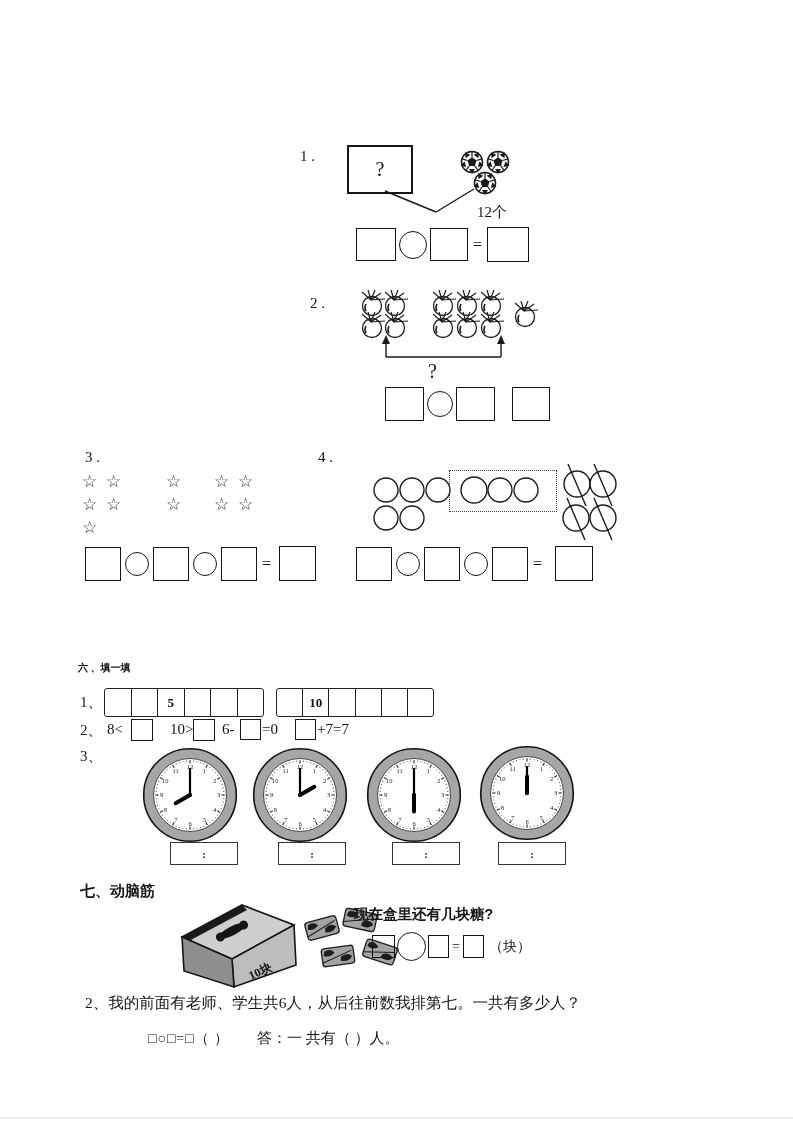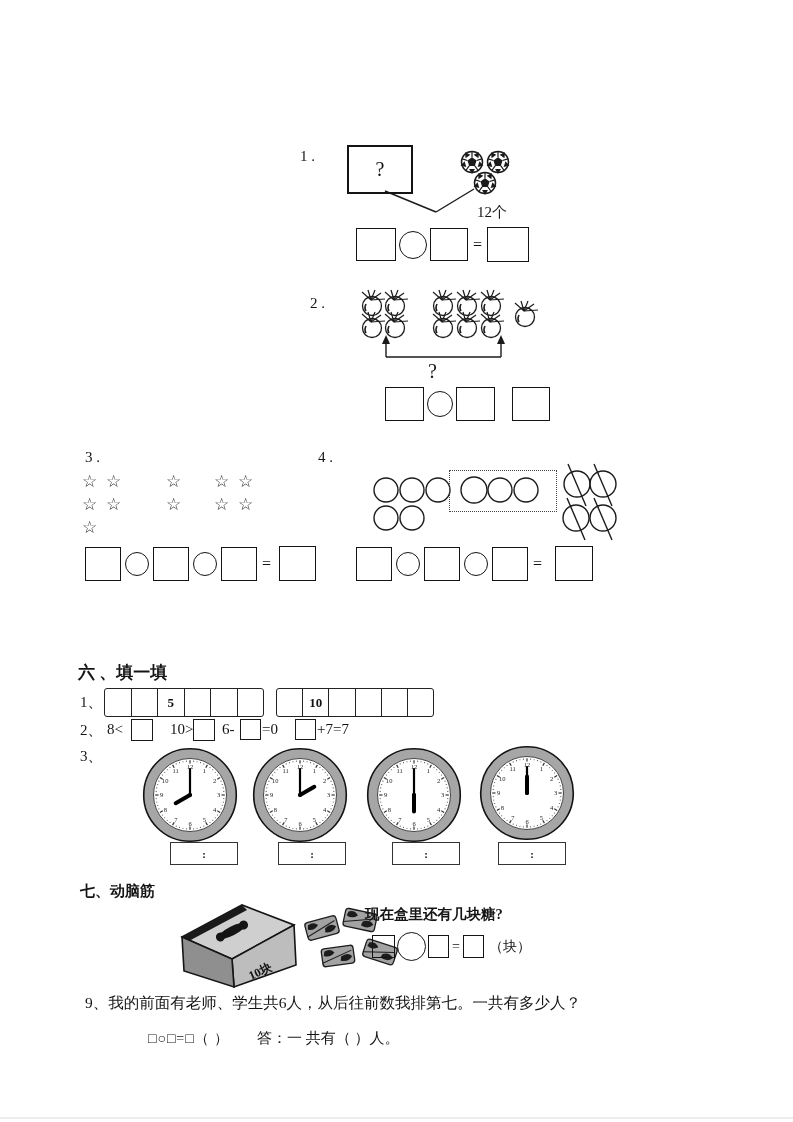--- a/index.html
+++ b/index.html
@@ -605,21 +605,21 @@
   <div class="eqrow" style="left:356px;top:546px;">
     <div class="ebox" style="width:34px;height:32px;"></div>
     <div class="ecirc" style="width:22px;height:22px;margin:0 4px;"></div>
     <div class="ebox" style="width:34px;height:32px;"></div>
     <div class="ecirc" style="width:22px;height:22px;margin:0 4px;"></div>
     <div class="ebox" style="width:34px;height:32px;"></div>
     <span class="eqsign">=</span>
     <div class="ebox" style="width:36px;height:33px;margin-left:8px;"></div>
   </div>
 
-  <div class="abs txt ui bold" style="left:78px;top:661px;font-size:17px;">六 、填一填</div>
+  <div class="abs txt ui bold" style="left:78px;top:661px;font-size:10px;">六 、填一填</div>
   <div class="abs txt ui" style="left:80px;top:693px;font-size:15px;">1、</div>
   <div class="strip" id="strip1" style="left:104px;top:688px;width:158px;height:27px;">
       <div class="cell"></div>
       <div class="cell"></div>
       <div class="cell">5</div>
       <div class="cell"></div>
       <div class="cell"></div>
       <div class="cell"></div>
     </div>
   <div class="strip" id="strip2" style="left:276px;top:688px;width:156px;height:27px;">
@@ -642,28 +642,28 @@
   <div class="smallbox" style="left:295px;top:719px;width:19px;height:19px;"></div>
   <span class="abs txt ui" style="left:317px;top:721px;font-size:15px;">+7=7</span>
 
   <div class="abs txt ui" style="left:80px;top:747px;font-size:15px;">3、</div>
   <div class="timebox" style="left:170px;top:842px;width:66px;height:21px;">:</div>
   <div class="timebox" style="left:278px;top:842px;width:66px;height:21px;">:</div>
   <div class="timebox" style="left:392px;top:842px;width:66px;height:21px;">:</div>
   <div class="timebox" style="left:498px;top:842px;width:66px;height:21px;">:</div>
 
   <div class="abs txt ui bold" style="left:80px;top:882px;font-size:15px;">七、动脑筋</div>
-  <div class="abs txt ui bold" style="left:365px;top:905px;font-size:14.5px;">现在盒里还有几块糖?</div>
+  <div class="abs txt ui bold" style="left:354px;top:905px;font-size:14.5px;font-family:Liberation Mono, monospace;">现在盒里还有几块糖?</div>
   <div class="eqrow" style="left:372px;top:932px;">
     <div class="ebox" style="width:21px;height:21px;"></div>
     <div class="ecirc" style="width:27px;height:27px;margin:0 2px;"></div>
     <div class="ebox" style="width:19px;height:21px;"></div>
     <span class="eqsign" style="font-size:14px;padding:0 3px;">=</span>
     <div class="ebox" style="width:19px;height:21px;"></div>
     <span class="txt" style="font-size:14px;margin-left:5px;">（块）</span>
   </div>
 
-  <div class="abs txt ui" style="left:85px;top:993px;font-size:15.5px;">9、我的前面有老师、学生共6人，从后往前数我排第七。一共有多少人？</div>
+  <div class="abs txt ui" style="left:85px;top:993px;font-size:15.5px;">2、我的前面有老师、学生共6人，从后往前数我排第七。一共有多少人？</div>
   <span class="abs txt ui" style="left:148px;top:1030px;font-size:14px;letter-spacing:1px;">□○□=□（ ）</span>
   <span class="abs txt ui" style="left:257px;top:1029px;font-size:15px;">答：一 共有（ ）人。</span>
 
   <div class="abs" style="left:0;top:1117px;width:793px;height:2px;background:#ececec;"></div>
 </div>
 
 </body></html>

